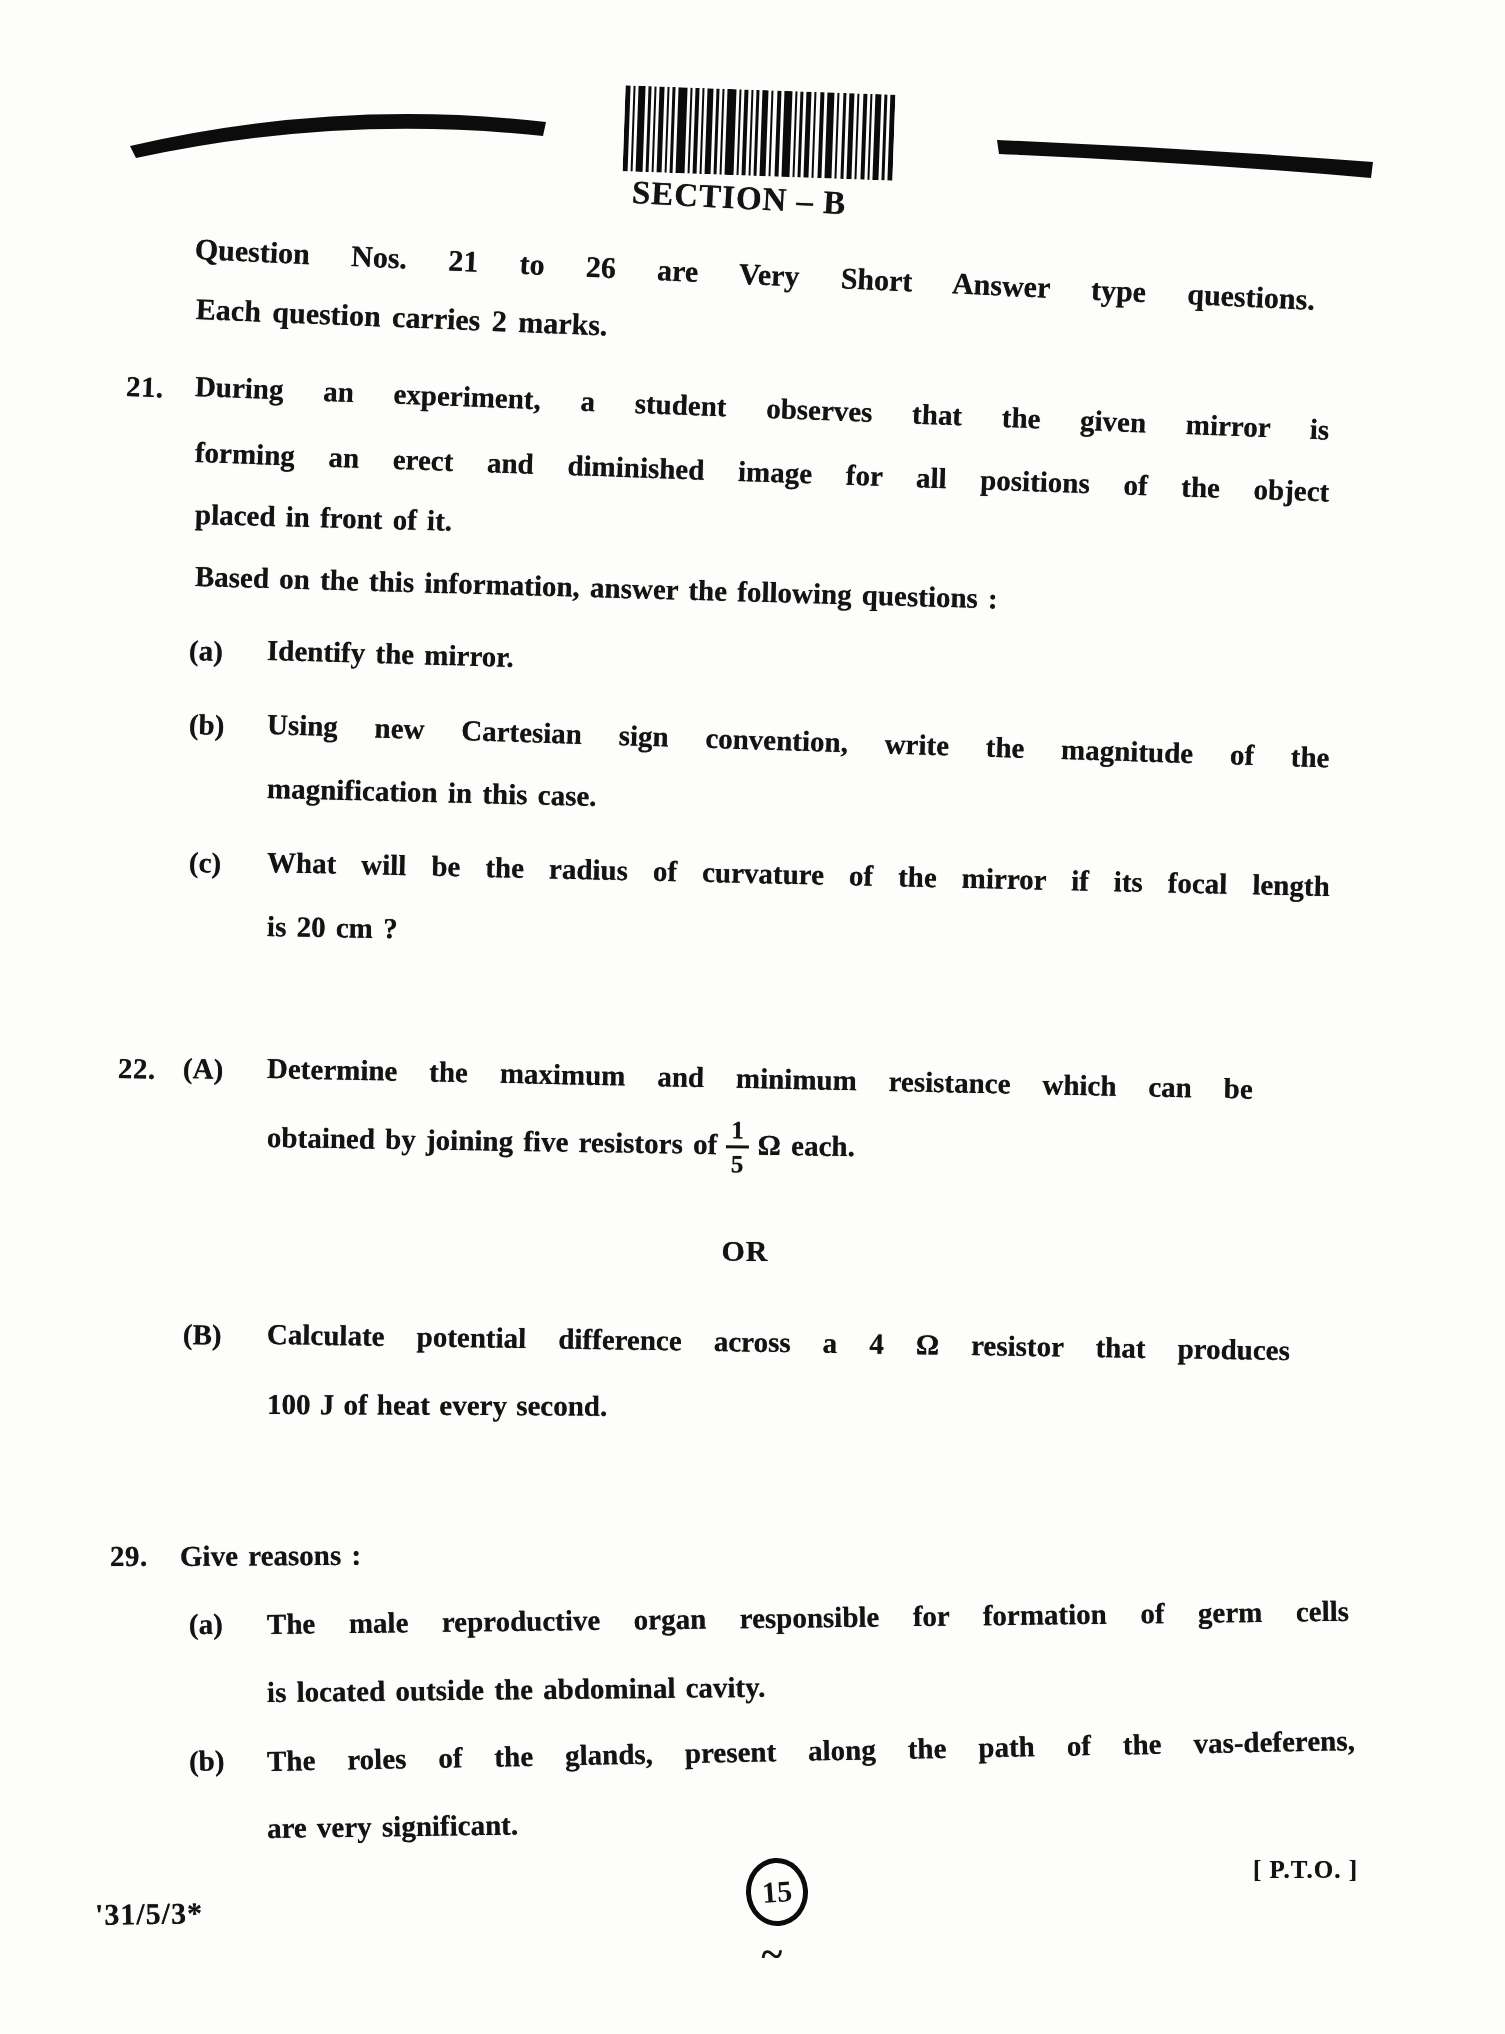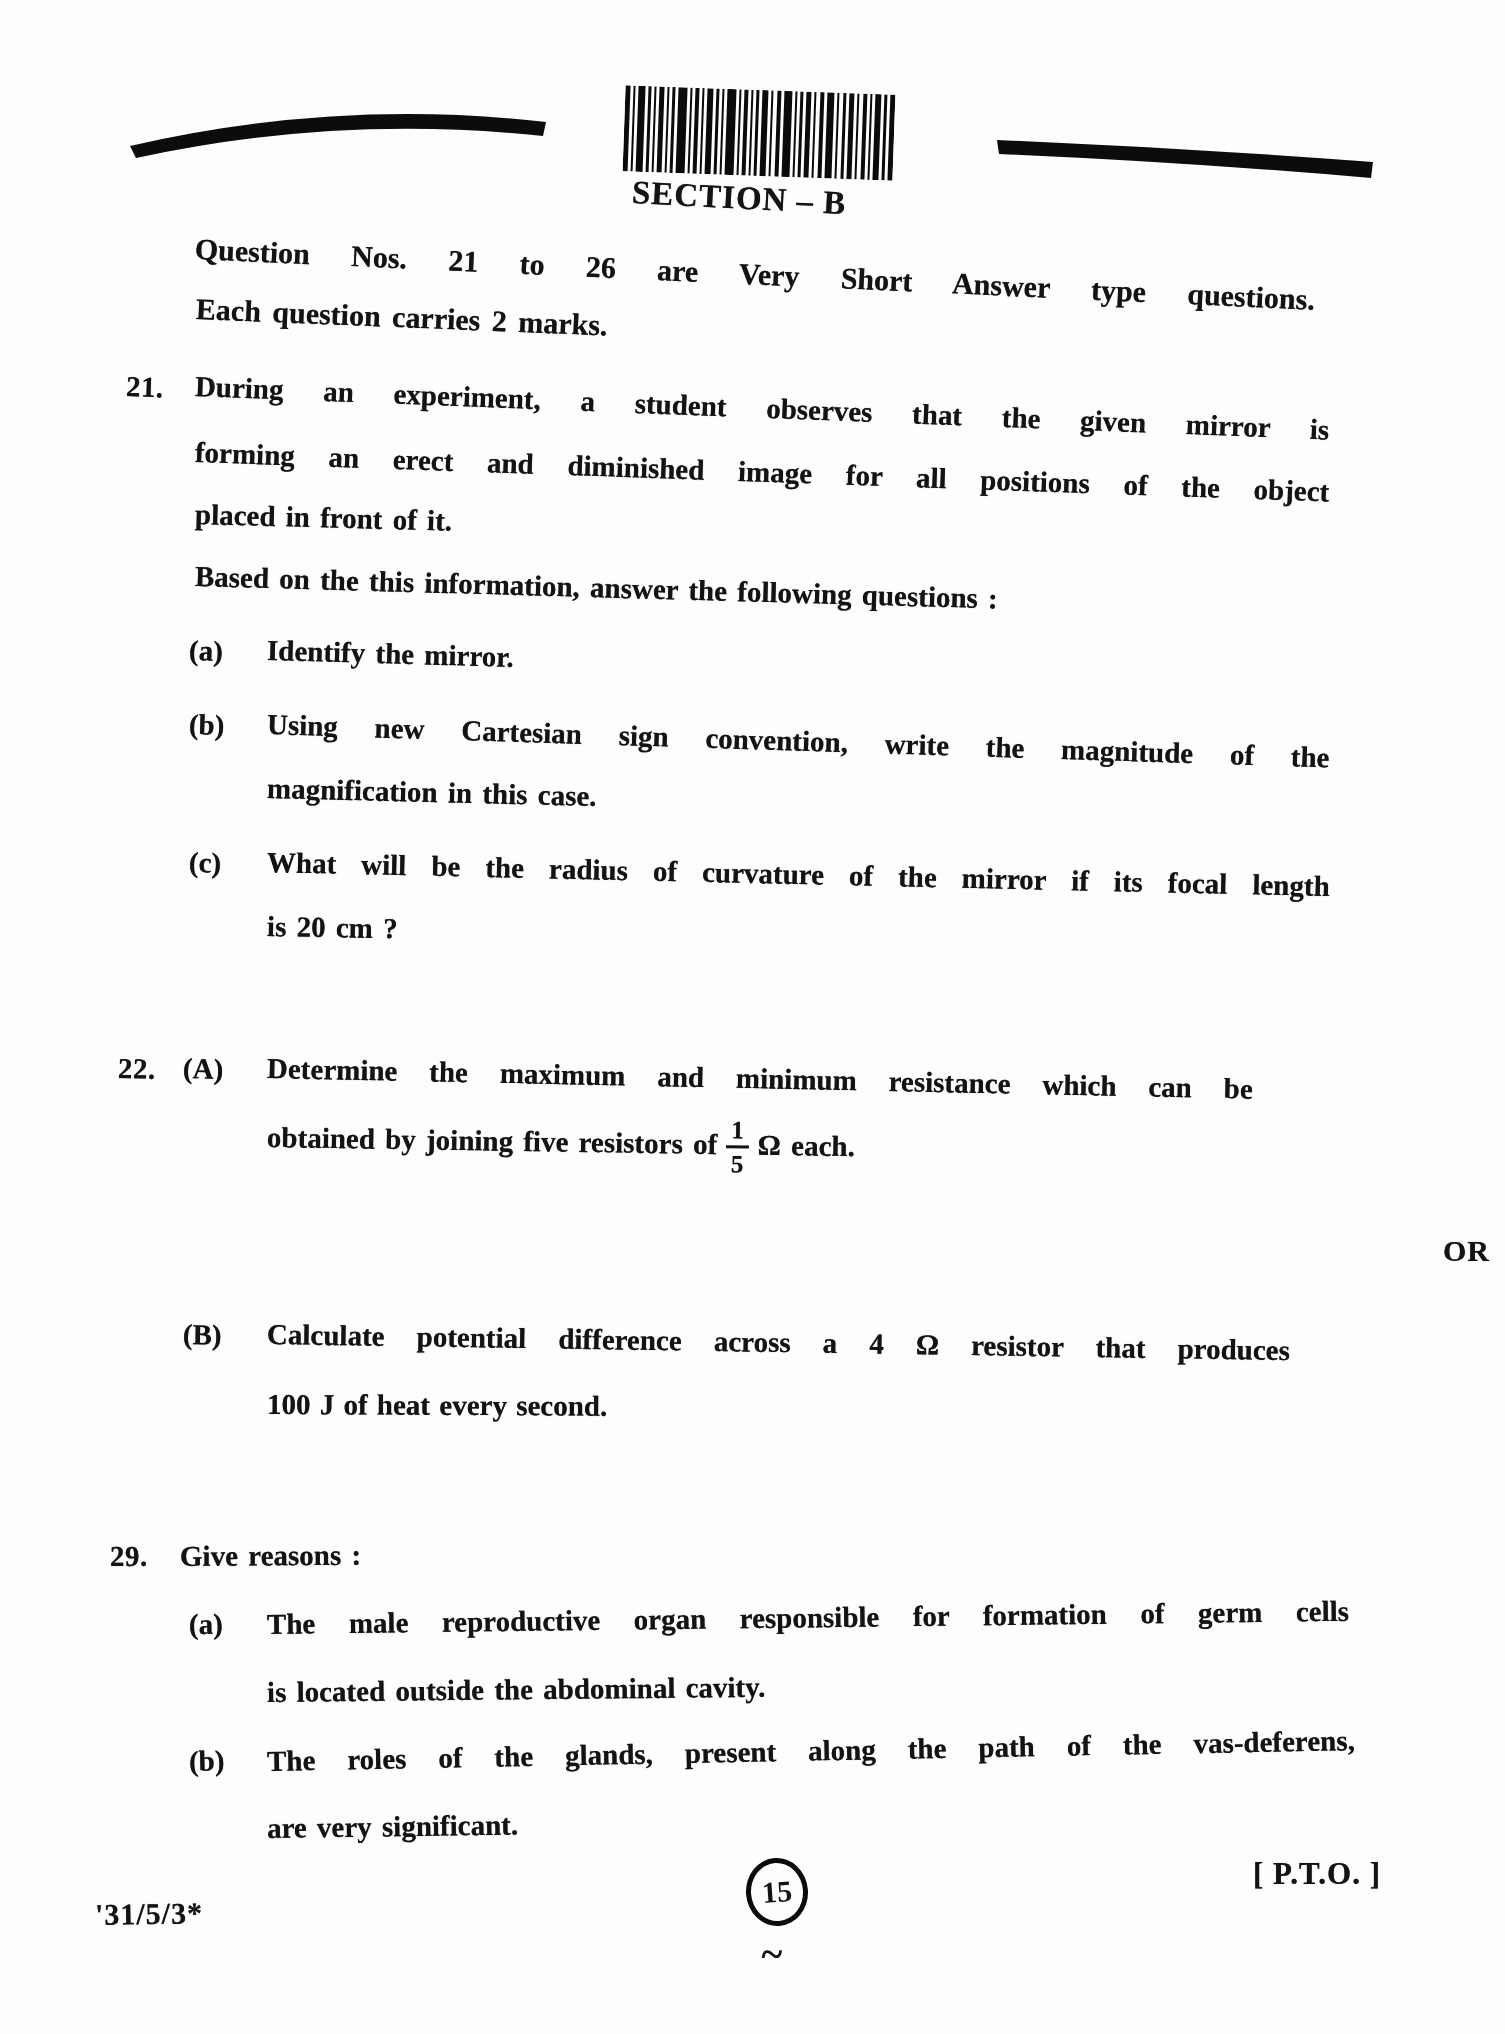--- a/index.html
+++ b/index.html
@@ -105,21 +105,21 @@
 
   <div class="ln fs29 fracline" style="left:267px;top:1108px;word-spacing:3px;transform:rotate(0.9deg);transform-origin:0 50%;">
     <span>obtained by joining five resistors of</span>
     <span class="frac">
       <span class="fn">1</span>
       <span class="fd">5</span>
     </span>
     <span>Ω each.</span>
   </div>
 
-  <div class="ln fs30" style="left:0;top:1234px;width:1490px;text-align:right;letter-spacing:1px;">OR</div>
+  <div class="ln fs30" style="left:0;top:1234px;width:1490px;text-align:center;letter-spacing:1px;">OR</div>
 
   <div class="ln fs29" style="left:183px;top:1318px;transform:rotate(0.9deg);transform-origin:0 50%;">(B)</div>
   <div class="ln fs29 jl" style="left:267px;top:1318px;width:1023px;transform:rotate(0.9deg);transform-origin:0 50%;">Calculate potential difference across a 4 Ω resistor that produces</div>
   <div class="ln fs29" style="left:267px;top:1388px;word-spacing:2px;transform:rotate(0.3deg);transform-origin:0 50%;">100 J of heat every second.</div>
 
   <div class="ln fs29 num-col" style="left:110px;top:1540px;transform:rotate(-0.4deg);transform-origin:0 50%;">29.</div>
   <div class="ln fs29" style="left:180px;top:1540px;word-spacing:3px;transform:rotate(-0.4deg);transform-origin:0 50%;">Give reasons :</div>
 
   <div class="ln fs29" style="left:189px;top:1608px;transform:rotate(-0.7deg);transform-origin:0 50%;">(a)</div>
   <div class="ln fs29 jl" style="left:267px;top:1608px;width:1082px;transform:rotate(-0.7deg);transform-origin:0 50%;">The male reproductive organ responsible for formation of germ cells</div>
@@ -127,15 +127,15 @@
 
   <div class="ln fs29" style="left:189px;top:1745px;transform:rotate(-1.1deg);transform-origin:0 50%;">(b)</div>
   <div class="ln fs29 jl" style="left:267px;top:1745px;width:1088px;transform:rotate(-1.1deg);transform-origin:0 50%;">The roles of the glands, present along the path of the vas-deferens,</div>
   <div class="ln fs29" style="left:267px;top:1812px;word-spacing:3px;transform:rotate(-0.8deg);transform-origin:0 50%;">are very significant.</div>
 
   <div class="ln fs30" style="left:95px;top:1898px;letter-spacing:1px;transform:rotate(-1deg);transform-origin:0 50%;">'31/5/3*</div>
   <div class="badge">
     <span>15</span>
   </div>
   <div class="tilde">~</div>
-  <div class="ln" style="left:1253px;top:1856px;font-size:31px;letter-spacing:1px;">[ P.T.O. ]</div>
+  <div class="ln" style="left:1253px;top:1856px;font-size:25px;letter-spacing:1px;">[ P.T.O. ]</div>
 
 </div>
 
 </body></html>

